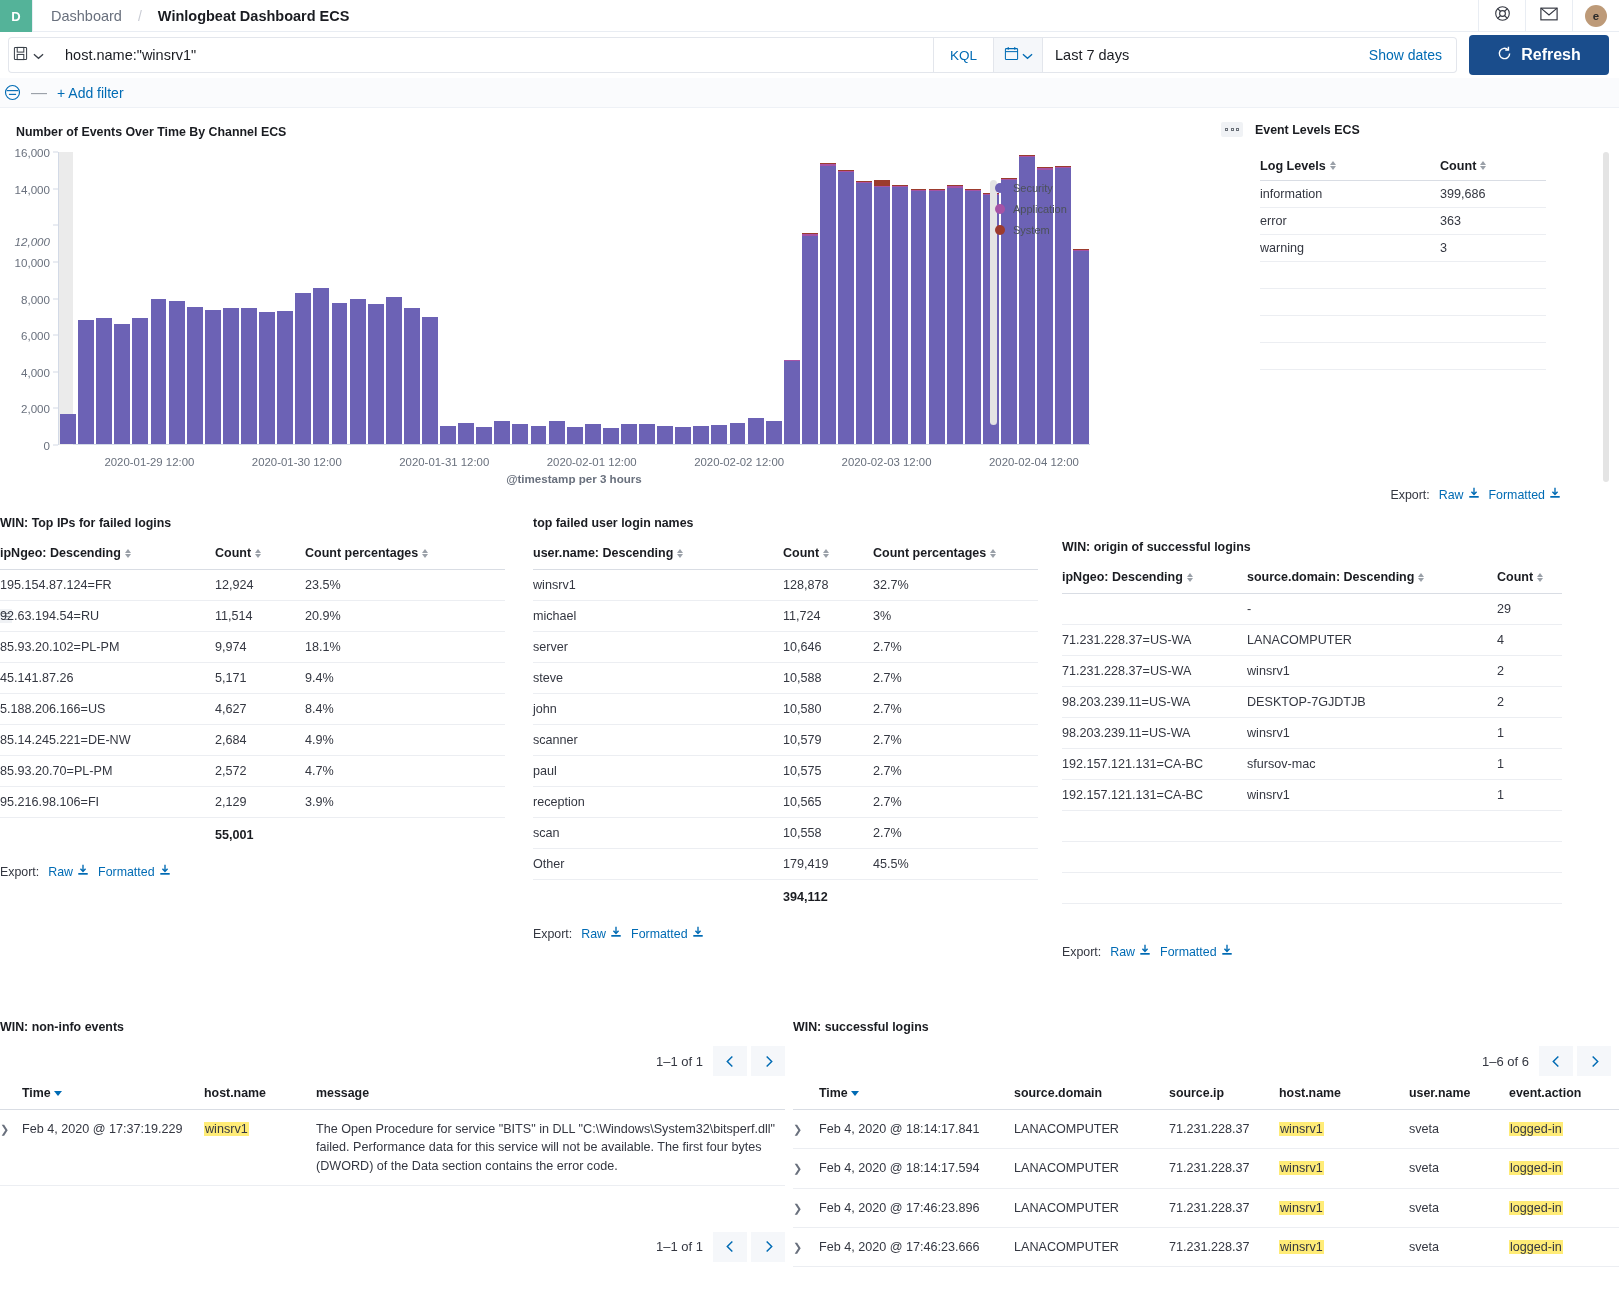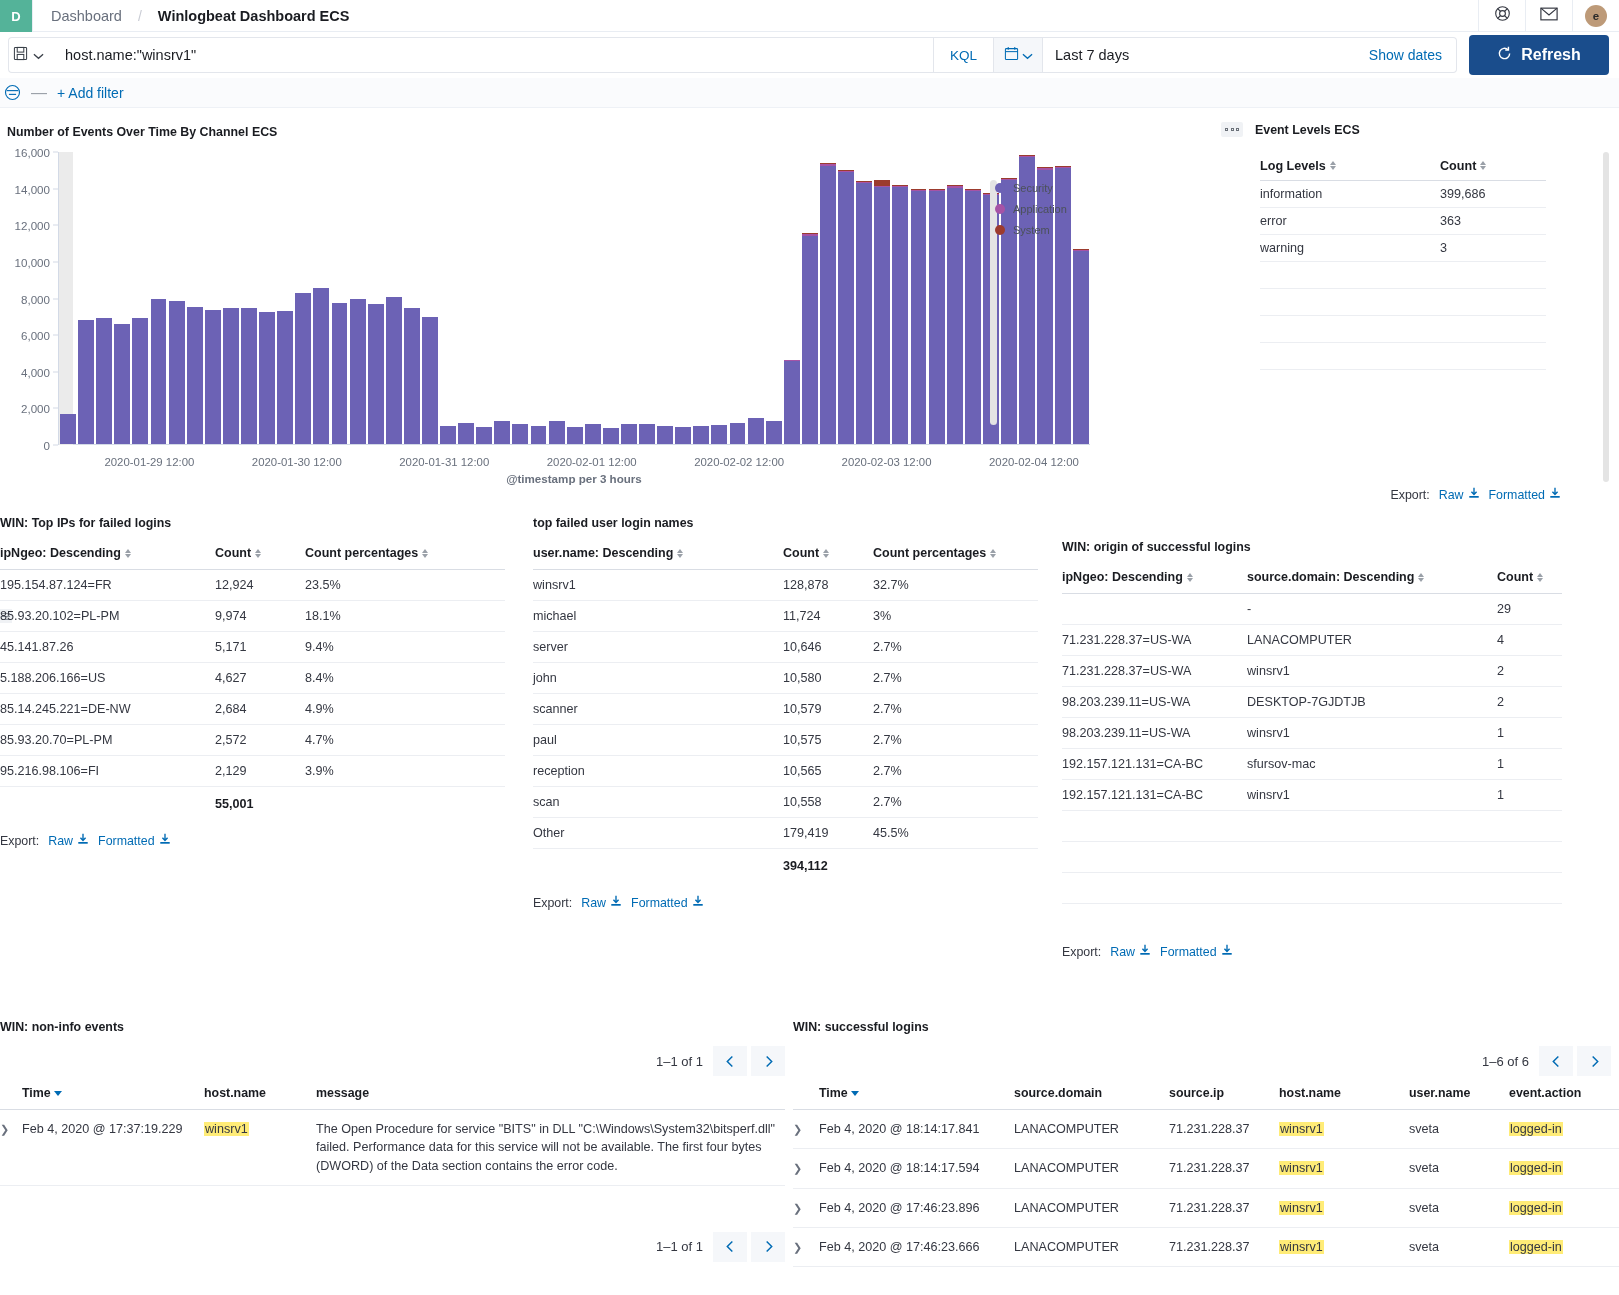--- a/index.html
+++ b/index.html
@@ -92,21 +92,21 @@
     font-size: 12.4px; font-weight: 700; color:#1a1c21;
   }
   .drag-dots {
     width:22px; height:15px; background:#f0f2f5; border-radius:2px;
     display:flex; align-items:center; justify-content:center; gap:2.5px;
   }
   .drag-dots i { width:3px; height:3px; border:1px solid #6b7179; display:block; }
 
   
   .chart-wrap { position:absolute; left:0; top:122px; width:1105px; height:370px; }
-  .chart-head { padding-left: 7px; }
+  .chart-head { padding-left: 16px; }
   .chart-area { position:relative; margin-top: 12px; height: 300px; }
   .ylabel {
     position:absolute; left:-22px; top:148px; transform: rotate(-90deg);
     font-size: 11.5px; font-weight:700; color:#69707d; letter-spacing:.2px;
   }
   .yaxis {
     position:absolute; left:0; top:0; width:58px; height: 293px;
   }
   .ytick {
     position:absolute; right:8px; font-size: 11.6px; color:#69707d;
@@ -319,21 +319,21 @@
           <div class="ytick" style="top: 256.375px;">2,000</div>
           <div class="ytickline" style="top: 256.375px;"></div>
           <div class="ytick" style="top: 219.75px;">4,000</div>
           <div class="ytickline" style="top: 219.75px;"></div>
           <div class="ytick" style="top: 183.125px;">6,000</div>
           <div class="ytickline" style="top: 183.125px;"></div>
           <div class="ytick" style="top: 146.5px;">8,000</div>
           <div class="ytickline" style="top: 146.5px;"></div>
           <div class="ytick" style="top: 109.875px;">10,000</div>
           <div class="ytickline" style="top: 109.875px;"></div>
-          <div class="ytick" style="top: 73px;">12,000</div>
+          <div class="ytick" style="top: 89px; font-style: italic;">12,000</div>
           <div class="ytickline" style="top: 73.25px;"></div>
           <div class="ytick" style="top: 36.625px;">14,000</div>
           <div class="ytickline" style="top: 36.625px;"></div>
           <div class="ytick" style="top: 0px;">16,000</div>
           <div class="ytickline" style="top: 0px;"></div>
         </div>
       <div class="plot">
         <div class="firstband"></div>
         <div class="bars" id="bars">
             <div class="bar">
@@ -670,20 +670,25 @@
               </span></th>
           </tr>
         </thead>
         <tbody>
           <tr>
             <td>195.154.87.124=FR</td>
             <td>12,924</td>
             <td>23.5%</td>
           </tr>
           <tr>
+            <td>92.63.194.54=RU</td>
+            <td>11,514</td>
+            <td>20.9%</td>
+          </tr>
+          <tr>
             <td>85.93.20.102=PL-PM</td>
             <td>9,974</td>
             <td>18.1%</td>
           </tr>
           <tr>
             <td>45.141.87.26</td>
             <td>5,171</td>
             <td>9.4%</td>
           </tr>
           <tr>
@@ -776,20 +781,25 @@
             <td>michael</td>
             <td>11,724</td>
             <td>3%</td>
           </tr>
           <tr>
             <td>server</td>
             <td>10,646</td>
             <td>2.7%</td>
           </tr>
           <tr>
+            <td>steve</td>
+            <td>10,588</td>
+            <td>2.7%</td>
+          </tr>
+          <tr>
             <td>john</td>
             <td>10,580</td>
             <td>2.7%</td>
           </tr>
           <tr>
             <td>scanner</td>
             <td>10,579</td>
             <td>2.7%</td>
           </tr>
           <tr>

